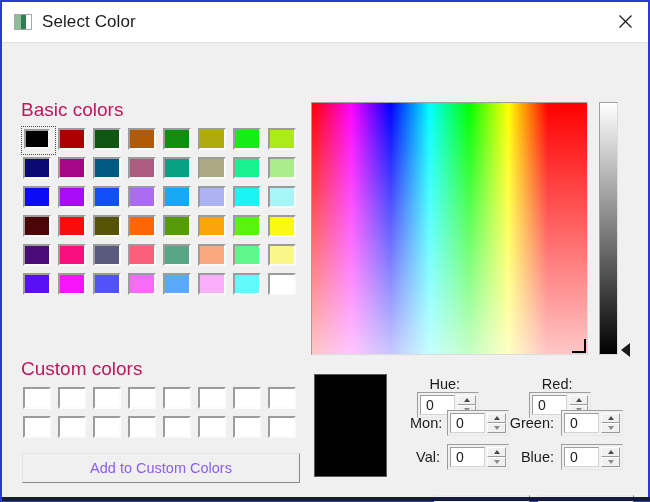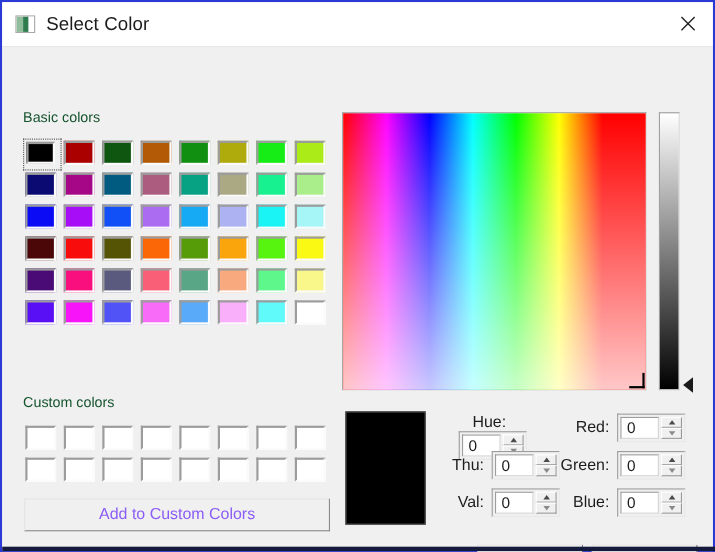--- a/index.html
+++ b/index.html
@@ -65,22 +65,22 @@
 
   
   #content {
     position: relative;
     height: 458px;
     background: #f0f0f0;
   }
 
   .section-label {
     position: absolute;
-    font-size: 13px;
-    color: #14532d;
+    font-size: 19px;
+    color: #be185d;
   }
   #basic-label  { left: 19px; top: 56px; }
   #custom-label { left: 19px; top: 315px; }
 
   
   #basic-grid {
     position: absolute;
     left: 19px; top: 83px;
     display: grid;
     grid-template-columns: repeat(8, 35px);
@@ -272,21 +272,21 @@
   .spin-btn .tri-down {
     width: 0; height: 0;
     border-left: 3.5px solid transparent;
     border-right: 3.5px solid transparent;
     border-top: 4px solid #8a8a8a;
   }
 
   #hue-row    { left: 408px; top: 333px; flex-direction: column; }
   #sat-row    { left: 408px; top: 367px; }
   #val-row    { left: 408px; top: 401px; }
-  #red-row    { left: 520px; top: 333px; }
+  #red-row    { left: 520px; top: 333px; flex-direction: column; }
   #green-row  { left: 507px; top: 367px; }
   #blue-row   { left: 515px; top: 401px; }
 
   #hue-row .field-label,
   #sat-row .field-label,
   #val-row .field-label { width: 30px; }
   #red-row .field-label   { width: 32px; }
   #green-row .field-label { width: 45px; }
   #blue-row .field-label  { width: 37px; }
 
@@ -561,21 +561,21 @@
               <span class="tri-up"></span>
             </div>
           <div class="spin-btn">
               <span class="tri-down"></span>
             </div>
         </div>
       </div>
     </div>
 
     <div class="field-row" id="sat-row">
-      <div class="field-label">Thu:</div>
+      <div class="field-label">Mon:</div>
       <div class="spinbox">
         <div class="spin-input">0</div>
         <div class="spin-arrows">
           <div class="spin-btn">
               <span class="tri-up"></span>
             </div>
           <div class="spin-btn">
               <span class="tri-down"></span>
             </div>
         </div>

